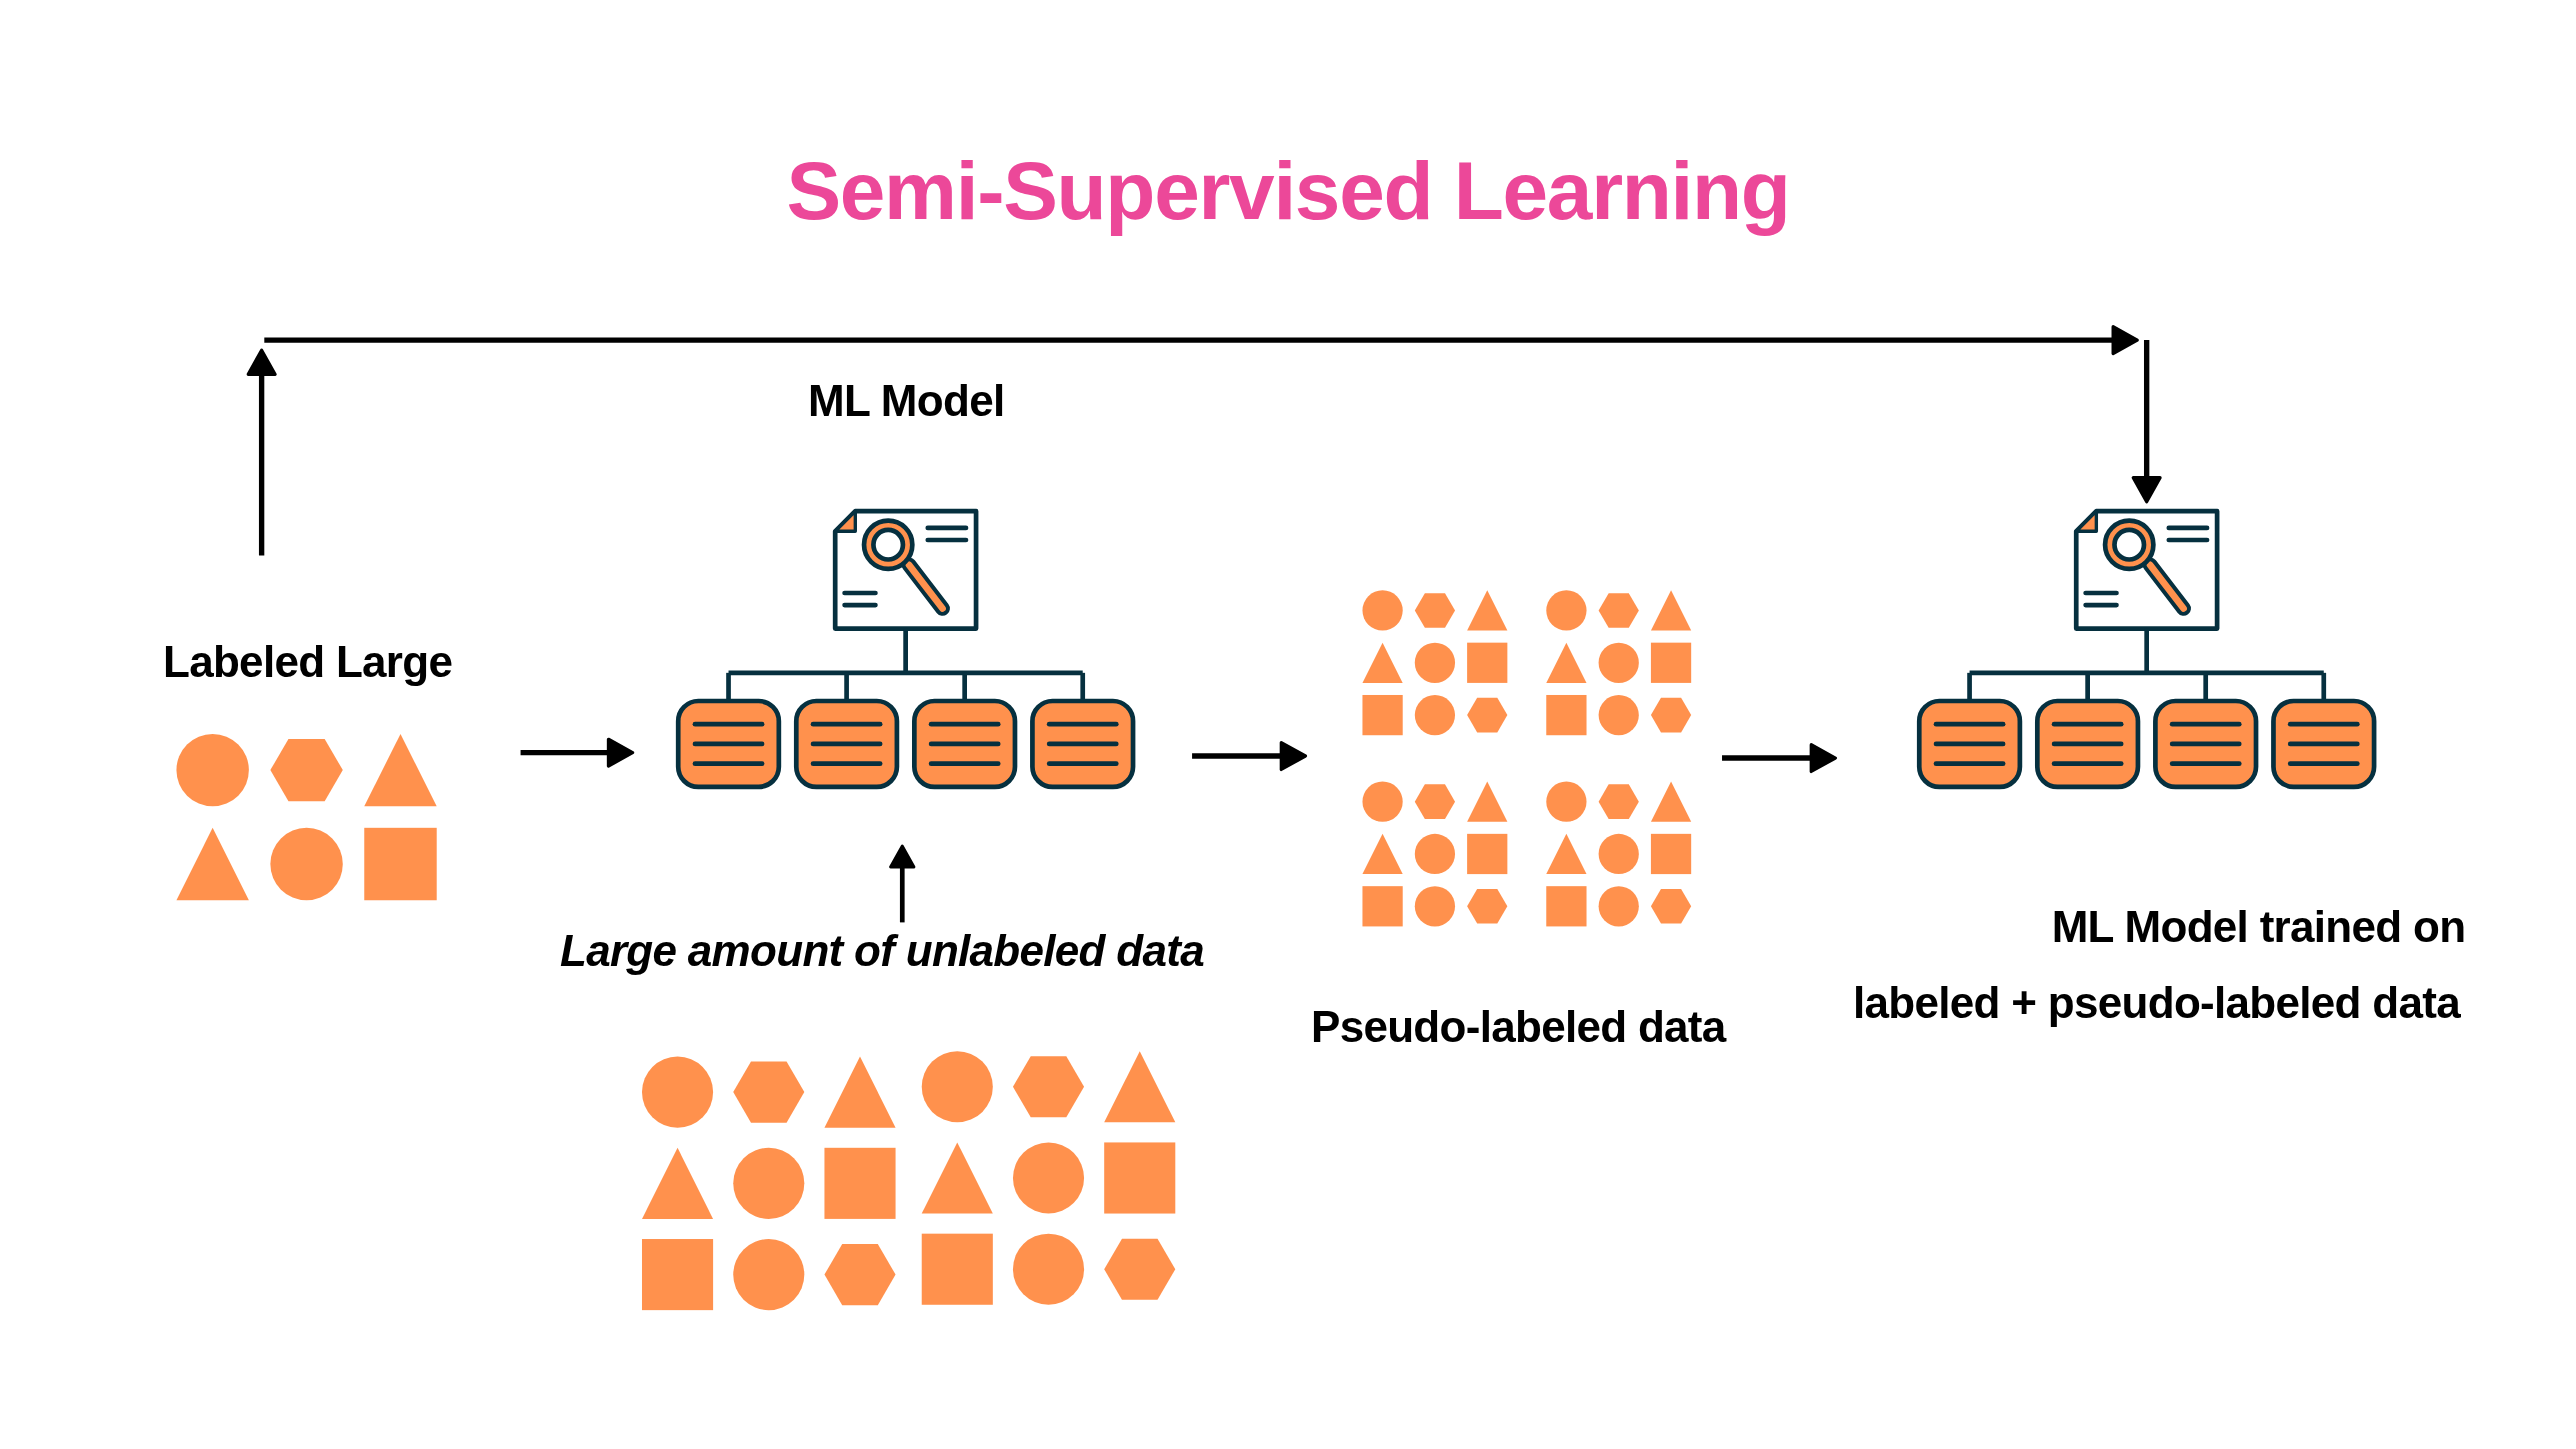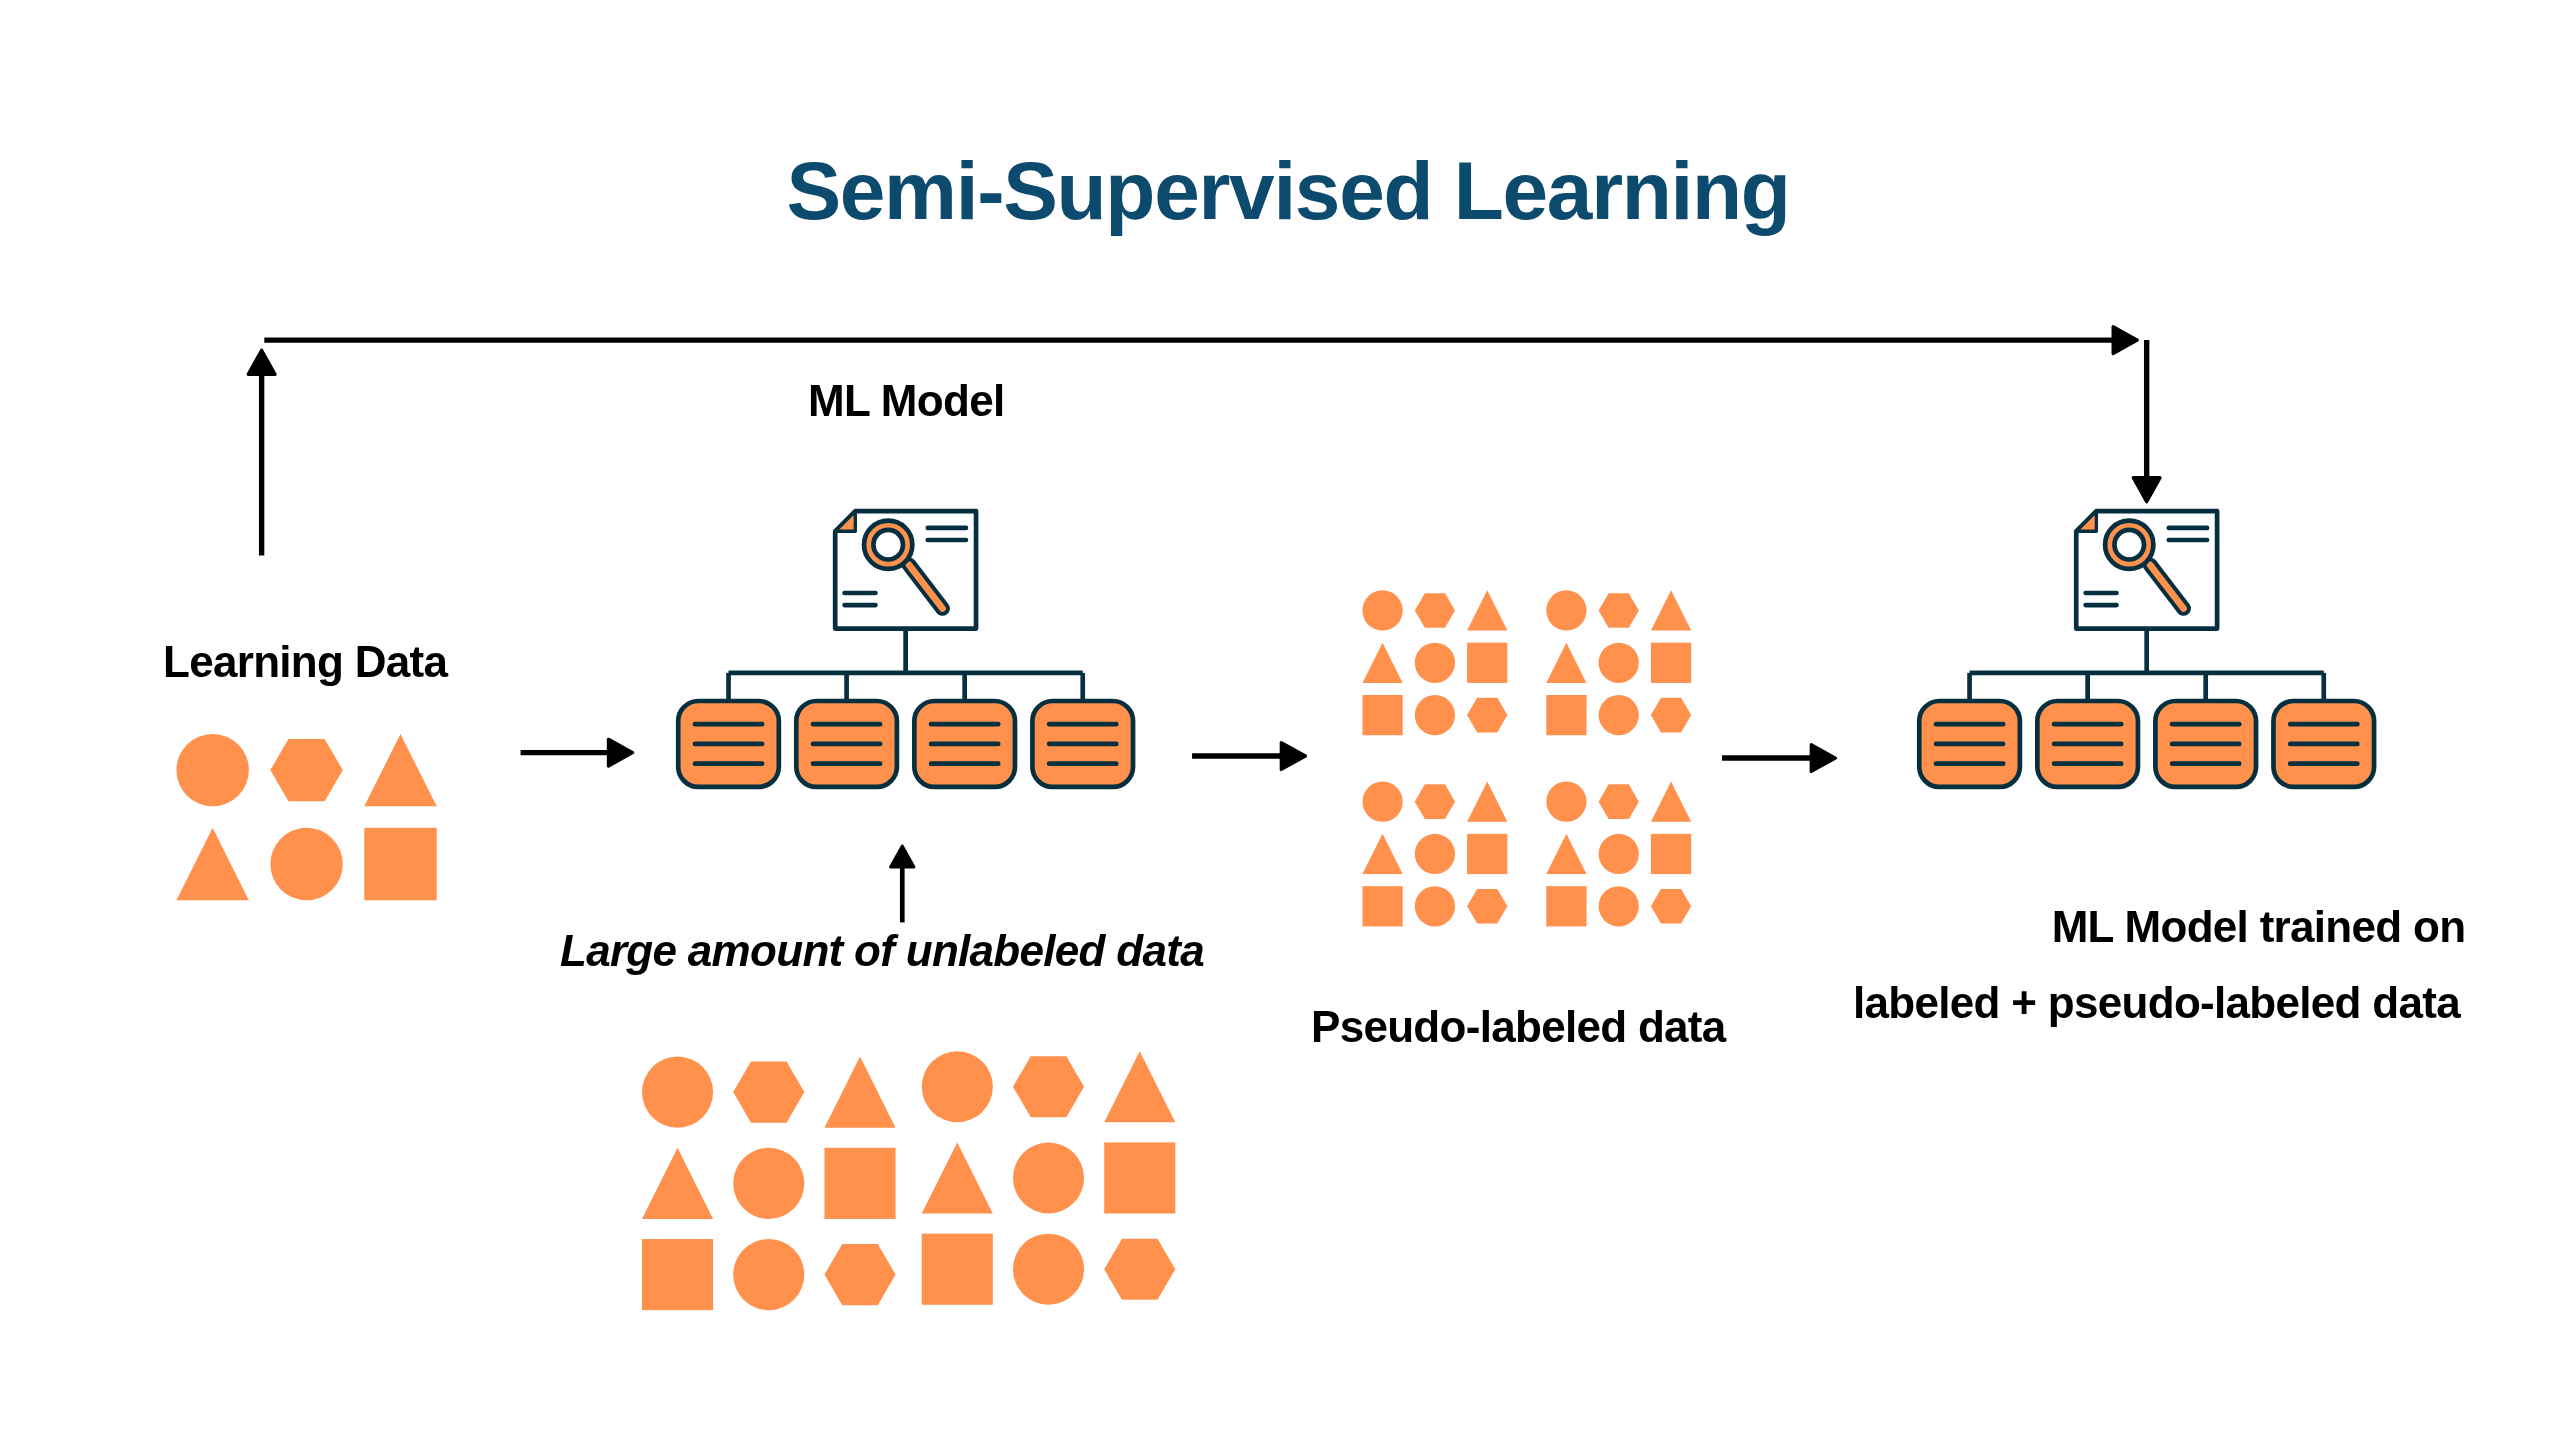--- a/index.html
+++ b/index.html
@@ -1,27 +1,27 @@
 <!DOCTYPE html>
 <html style="font-size:10.7px"><head>
 <meta charset="utf-8">
 <style>
   html, body { margin: 0; padding: 0; background: #ffffff; }
   body { width: 2576px; height: 1449px; position: relative; overflow: hidden; font-family: "Liberation Sans", sans-serif; }
-  .title { position: absolute; left: 0; width: 2576px; top: 144px; text-align: center; color: #0c4a6e; font-size: 82px; font-weight: bold; letter-spacing: -1.3px; }
+  .title { position: absolute; left: 0; width: 2576px; top: 144px; text-align: center; color: #ec4899; font-size: 82px; font-weight: bold; letter-spacing: -1.3px; }
   .label { position: absolute; color: #000; font-weight: bold; font-size: 44px; white-space: nowrap; letter-spacing: -0.7px; text-align: center; }
   svg.canvas { position: absolute; left: 0; top: 0; }
 </style>
 </head>
 <body>
 
 <div class="title">Semi-Supervised Learning</div>
 
 <div class="label" style="left:808px; top:376px;">ML Model</div>
-<div class="label" style="left:163px; top:637px;">Learning Data</div>
+<div class="label" style="left:163px; top:637px;">Labeled Large</div>
 <div class="label" style="left:560px; top:926px;font-style:italic;">Large amount of unlabeled data</div>
 <div class="label" style="left:1311px; top:978px;margin-top:24px;">Pseudo-labeled data</div>
 <div class="label" style="left:1846px; top:902px; width:825px; text-align:center;">ML Model trained on</div>
 <div class="label" style="left:1744px; top:978px; width:825px; text-align:center;">labeled + pseudo-labeled data</div>
 
 <svg class="canvas" width="2576" height="1449" viewBox="0 0 3840 2160">
   <defs>
     <marker id="ah" markerWidth="6" markerHeight="6" refX="4" refY="3" orient="auto" markerUnits="strokeWidth">
       <path d="M0.5,0.5 L5,3 L0.5,5.5 Z" fill="#000" stroke="#000" stroke-width="0.6" stroke-linejoin="round"></path>
     </marker>

